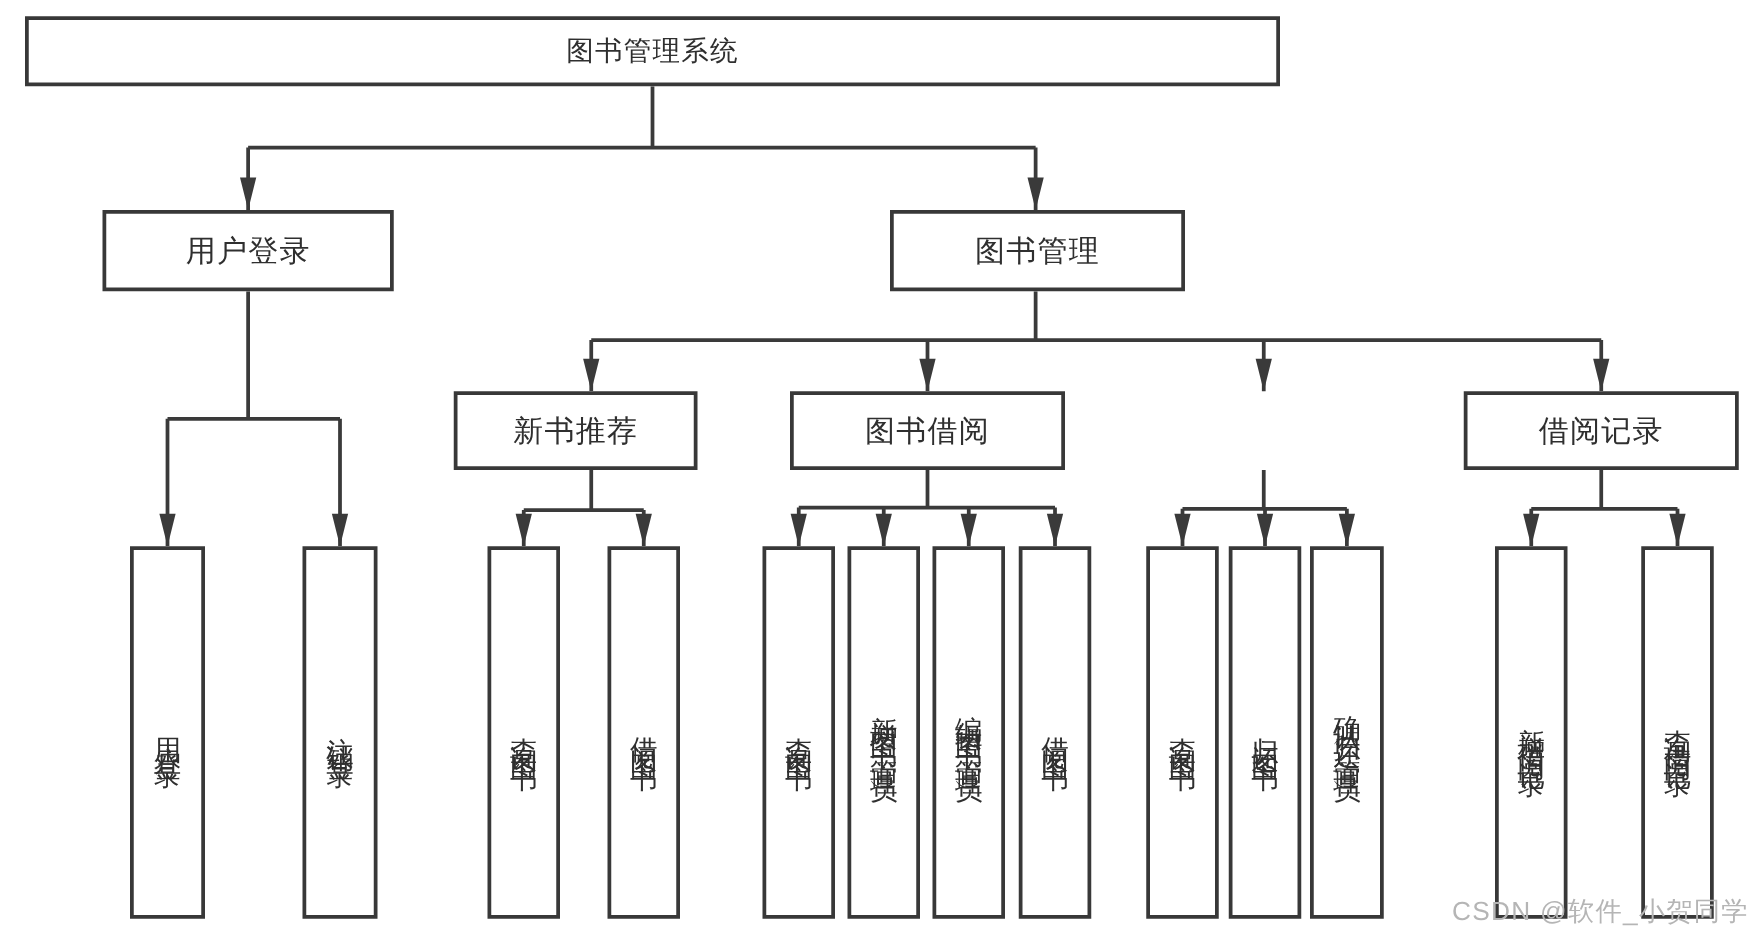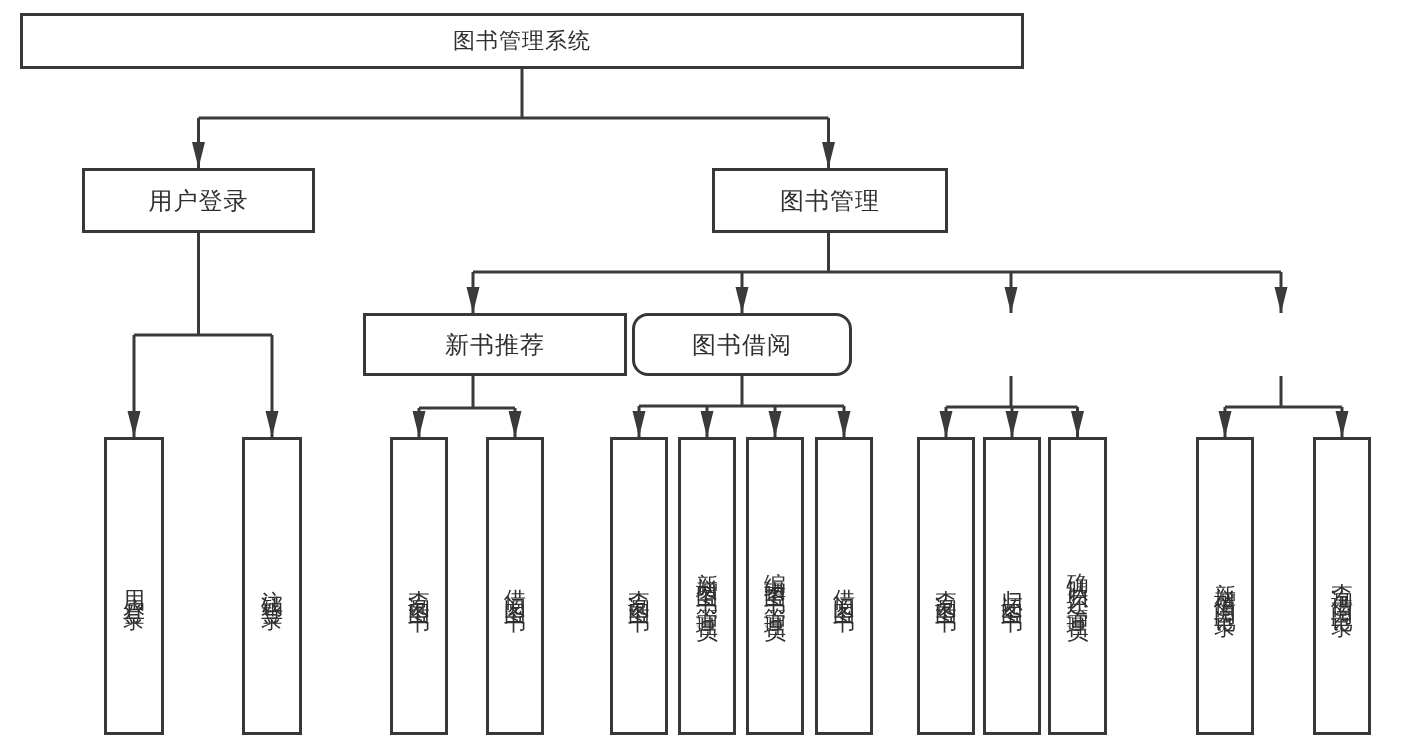--- a/index.html
+++ b/index.html
@@ -107,35 +107,37 @@
       <polygon points="1218.5,411 1231.5,411 1225,437"></polygon>
       <polygon points="1335.5,411 1348.5,411 1342,437"></polygon>
     </g>
   </svg>
 
   <div class="hbox root-box" style="left:20px; top:13px; width:1004px; height:56px;">图书管理系统</div>
 
   <div class="hbox" style="left:82px; top:168px; width:233px; height:65px;">用户登录</div>
   <div class="hbox" style="left:712px; top:168px; width:236px; height:65px;">图书管理</div>
 
-  <div class="hbox" style="left:363px; top:313px; width:264px; height:63px;">新书推荐</div>
-  <div class="hbox" style="left:632px; top:313px; width:220px; height:63px;border-radius:16px;">图书借阅</div>
+  <div class="hbox" style="left:363px; top:313px; width:195px; height:63px;">新书推荐</div>
+  <div class="hbox" style="left:632px; top:313px; width:220px; height:63px;">图书借阅</div>
+  <div class="hbox" style="left:1171px; top:313px; width:220px; height:63px;">借阅记录</div>
 
   <div class="vbox" style="left:104px; top:437px; width:60px; height:298px;">用户登录</div>
   <div class="vbox" style="left:242px; top:437px; width:60px; height:298px;">注销登录</div>
 
   <div class="vbox" style="left:390px; top:437px; width:58px; height:298px;">查询图书</div>
   <div class="vbox" style="left:486px; top:437px; width:58px; height:298px;">借阅图书</div>
 
   <div class="vbox" style="left:610px; top:437px; width:58px; height:298px;">查询图书</div>
   <div class="vbox" style="left:678px; top:437px; width:58px; height:298px;">新增图书（管理员）</div>
   <div class="vbox" style="left:746px; top:437px; width:58px; height:298px;">编辑图书（管理员）</div>
   <div class="vbox" style="left:815px; top:437px; width:58px; height:298px;">借阅图书</div>
 
   <div class="vbox" style="left:917px; top:437px; width:58px; height:298px;">查询图书</div>
   <div class="vbox" style="left:983px; top:437px; width:58px; height:298px;">归还图书</div>
   <div class="vbox" style="left:1048px; top:437px; width:59px; height:298px;">确认归还（管理员）</div>
 
   <div class="vbox" style="left:1196px; top:437px; width:58px; height:298px;">新增借阅记录</div>
   <div class="vbox" style="left:1313px; top:437px; width:58px; height:298px;">查询借阅记录</div>
 
+  <div class="watermark">CSDN @软件_小贺同学</div>
 
 </div>
 
 </body></html>

